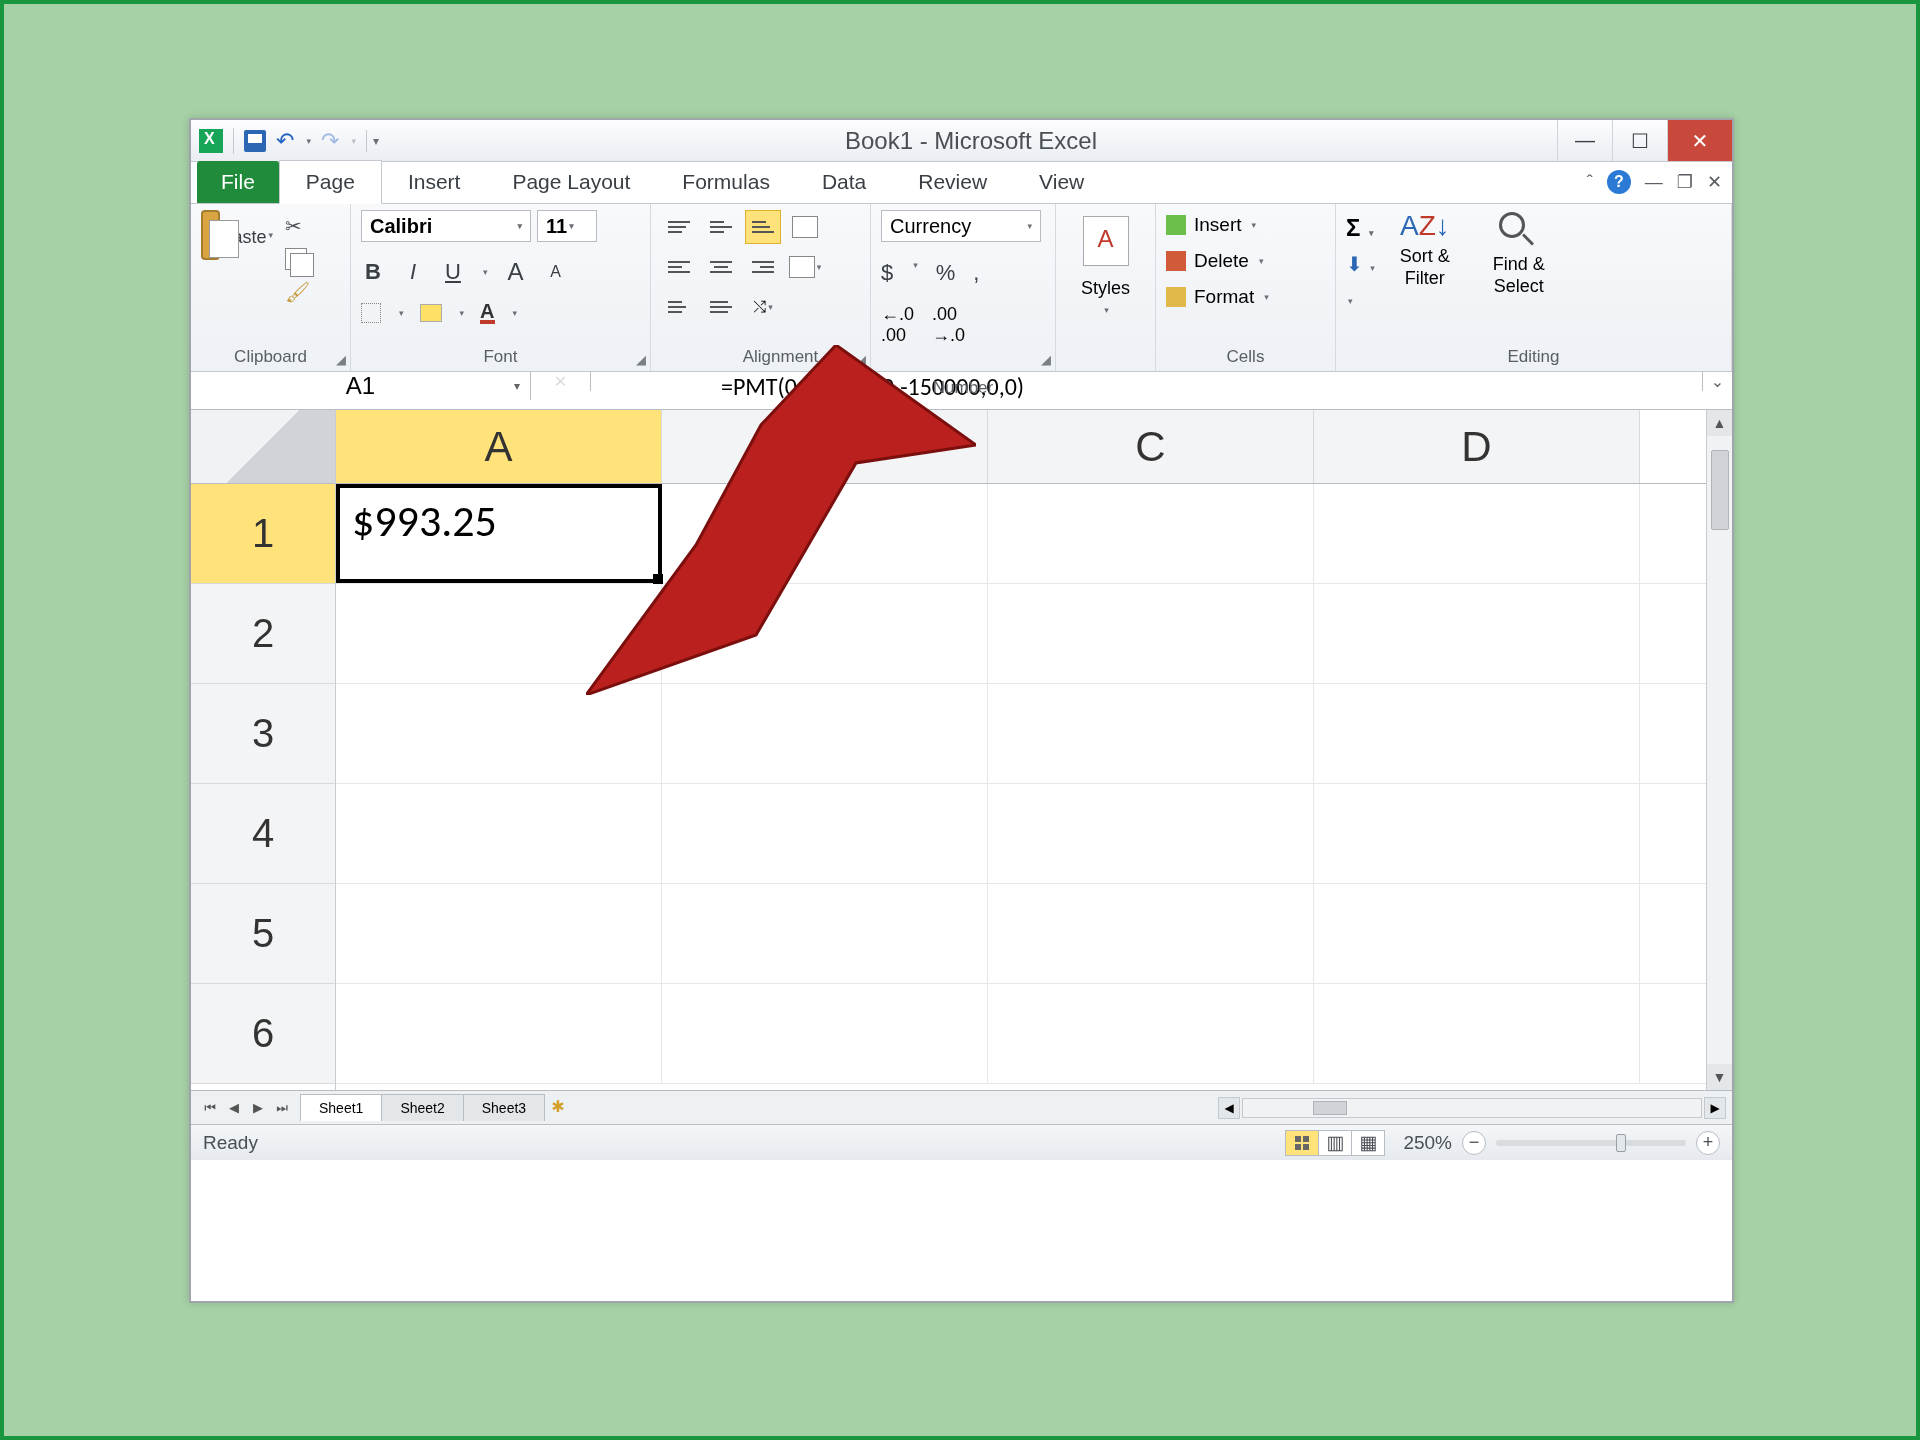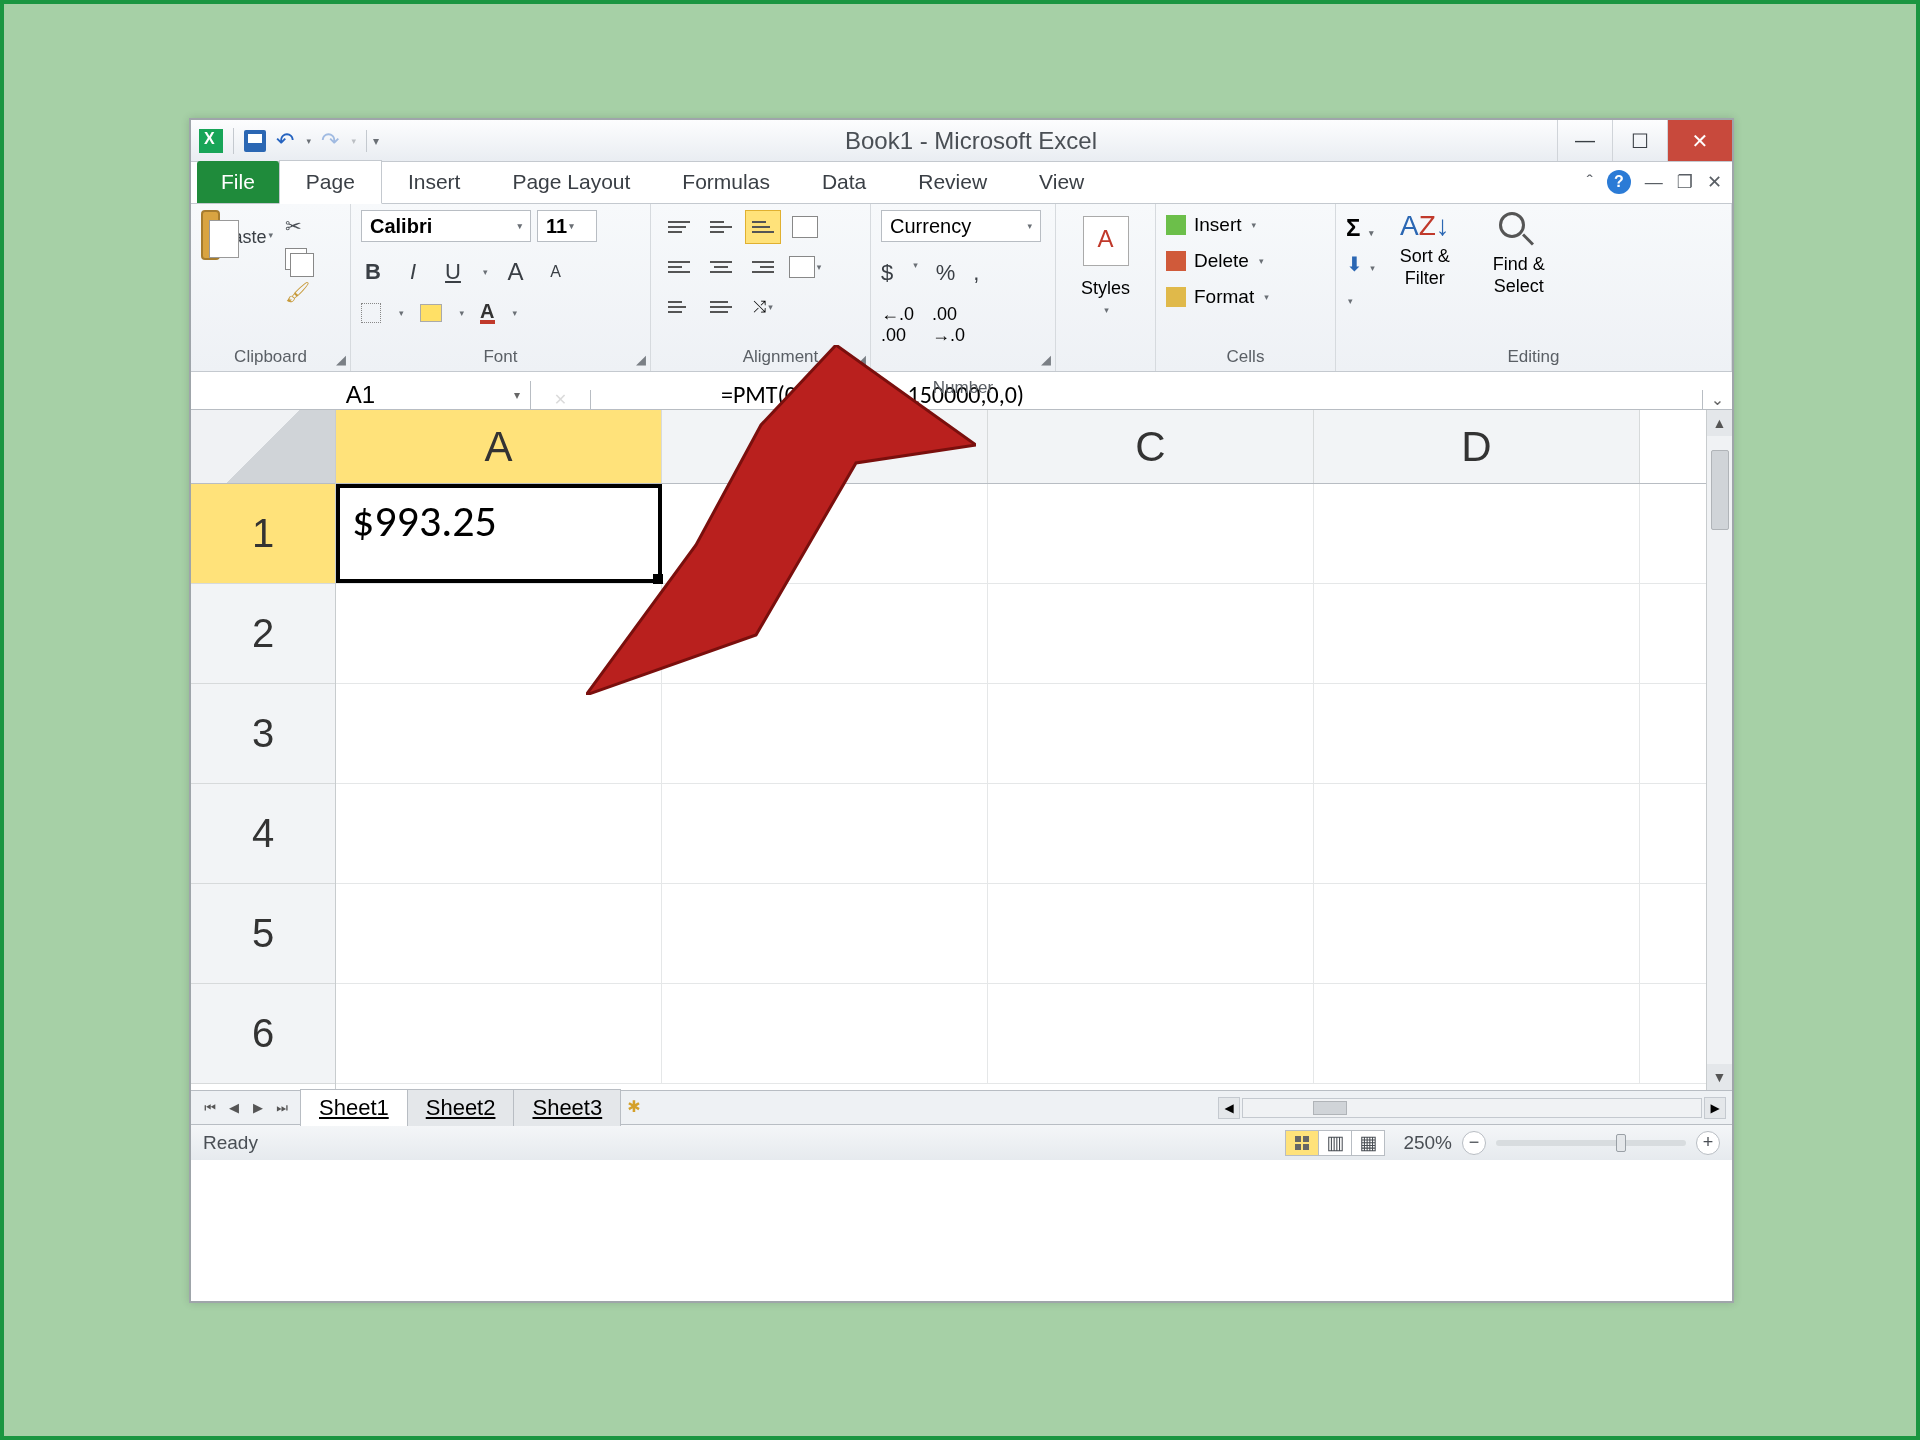--- a/index.html
+++ b/index.html
@@ -94,21 +94,21 @@
   .sigma{font-size:24px;font-weight:bold;}
   .fill-down{font-size:20px;color:#2b67b3;}
   .eraser{width:22px;height:16px;background:#e7a;transform:skewX(-20deg);}
   .edit-block{display:flex;flex-direction:column;align-items:center;width:88px;}
   .edit-block .lbl{font-size:18px;text-align:center;line-height:1.2;margin-top:4px;}
   .sort-ico{font-size:28px;}
   .find-ico{position:relative;width:44px;height:40px;}
   .find-ico .lens{width:26px;height:26px;border:3px solid #555;border-radius:50%;position:absolute;left:2px;top:2px;}
   .find-ico .handle{width:14px;height:3px;background:#555;position:absolute;left:24px;top:28px;transform:rotate(45deg);}
   
-  .fbar{height:38px;border-bottom:1px solid #b8bdc3;display:flex;align-items:flex-end;}
+  .fbar{height:38px;border-bottom:1px solid #b8bdc3;display:flex;align-items:flex-start;}
   .namebox{width:340px;border-right:1px solid #b8bdc3;display:flex;align-items:center;justify-content:center;font-size:24px;position:relative;}
   .namebox .dd{position:absolute;right:10px;font-size:12px;color:#666;}
   .fx-btns{width:60px;border-right:1px solid #b8bdc3;display:flex;align-items:center;justify-content:center;gap:8px;color:#888;}
   .formula-txt{flex:1;display:flex;align-items:center;padding-left:130px;font-size:24px;font-family:Calibri,Arial;}
   .fbar-expand{width:30px;border-left:1px solid #b8bdc3;display:flex;align-items:center;justify-content:center;color:#666;}
   
   .sheet-area{position:relative;height:680px;display:flex;background:#fff;}
   .rowhdrs{width:145px;border-right:1px solid #c8ccce;}
   .corner{height:74px;background:linear-gradient(135deg,#f0f2f4 50%,#d0d4d8 50%);border-bottom:1px solid #b8bdc3;}
   .rowhdr{height:100px;border-bottom:1px solid #d7dadb;display:flex;align-items:center;justify-content:center;font-size:40px;color:#333;background:#f2f4f6;}
@@ -126,21 +126,21 @@
   .vscroll{width:26px;background:#f0f2f4;border-left:1px solid #c8ccce;position:relative;}
   .vscroll .up,.vscroll .down{height:26px;display:flex;align-items:center;justify-content:center;font-size:14px;color:#555;background:#e4e7ea;}
   .vscroll .down{position:absolute;bottom:0;width:100%;}
   .vscroll .thumb{position:absolute;top:40px;left:4px;width:18px;height:80px;background:#d0d4d8;border:1px solid #b0b4b8;border-radius:2px;}
   
   .red-arrow{position:absolute;left:395px;top:225px;width:390px;height:350px;pointer-events:none;z-index:50;}
   
   .sheettabs{height:34px;border-top:1px solid #b8bdc3;display:flex;align-items:center;background:#eef1f4;}
   .nav-btns{display:flex;gap:2px;padding:0 8px;}
   .nav-btn{width:22px;height:22px;display:flex;align-items:center;justify-content:center;font-size:13px;color:#555;}
-  .sheet-tab{padding:5px 18px;font-size:22px;border:1px solid #b8bdc3;border-bottom:none;background:#e4e7ea;margin-left:-1px;position:relative;text-decoration:underline;}
+  .sheet-tab{padding:5px 18px;font-size:14px;border:1px solid #b8bdc3;border-bottom:none;background:#e4e7ea;margin-left:-1px;position:relative;}
   .sheet-tab.active{background:#fff;font-weight:normal;z-index:2;}
   .sheet-new{width:30px;height:22px;margin-left:6px;position:relative;}
   .sheet-new::before{content:"✱";color:#d4a02a;font-size:16px;}
   .sheettabs .spacer{flex:1;}
   .hscroll{display:flex;align-items:center;gap:2px;padding-right:6px;}
   .hscroll .btn{width:22px;height:22px;background:#e4e7ea;border:1px solid #c4c9cf;display:flex;align-items:center;justify-content:center;font-size:12px;}
   .hscroll .track{width:460px;height:20px;background:#f0f2f4;border:1px solid #c4c9cf;position:relative;}
   .hscroll .thumb{position:absolute;left:70px;top:2px;width:34px;height:14px;background:#d0d4d8;border:1px solid #b0b4b8;}
   
   .status{height:36px;border-top:1px solid #b8bdc3;background:linear-gradient(#f4f6f8,#e6eaee);display:flex;align-items:center;padding:0 12px;font-size:19px;color:#4a4f55;justify-content:center;}

